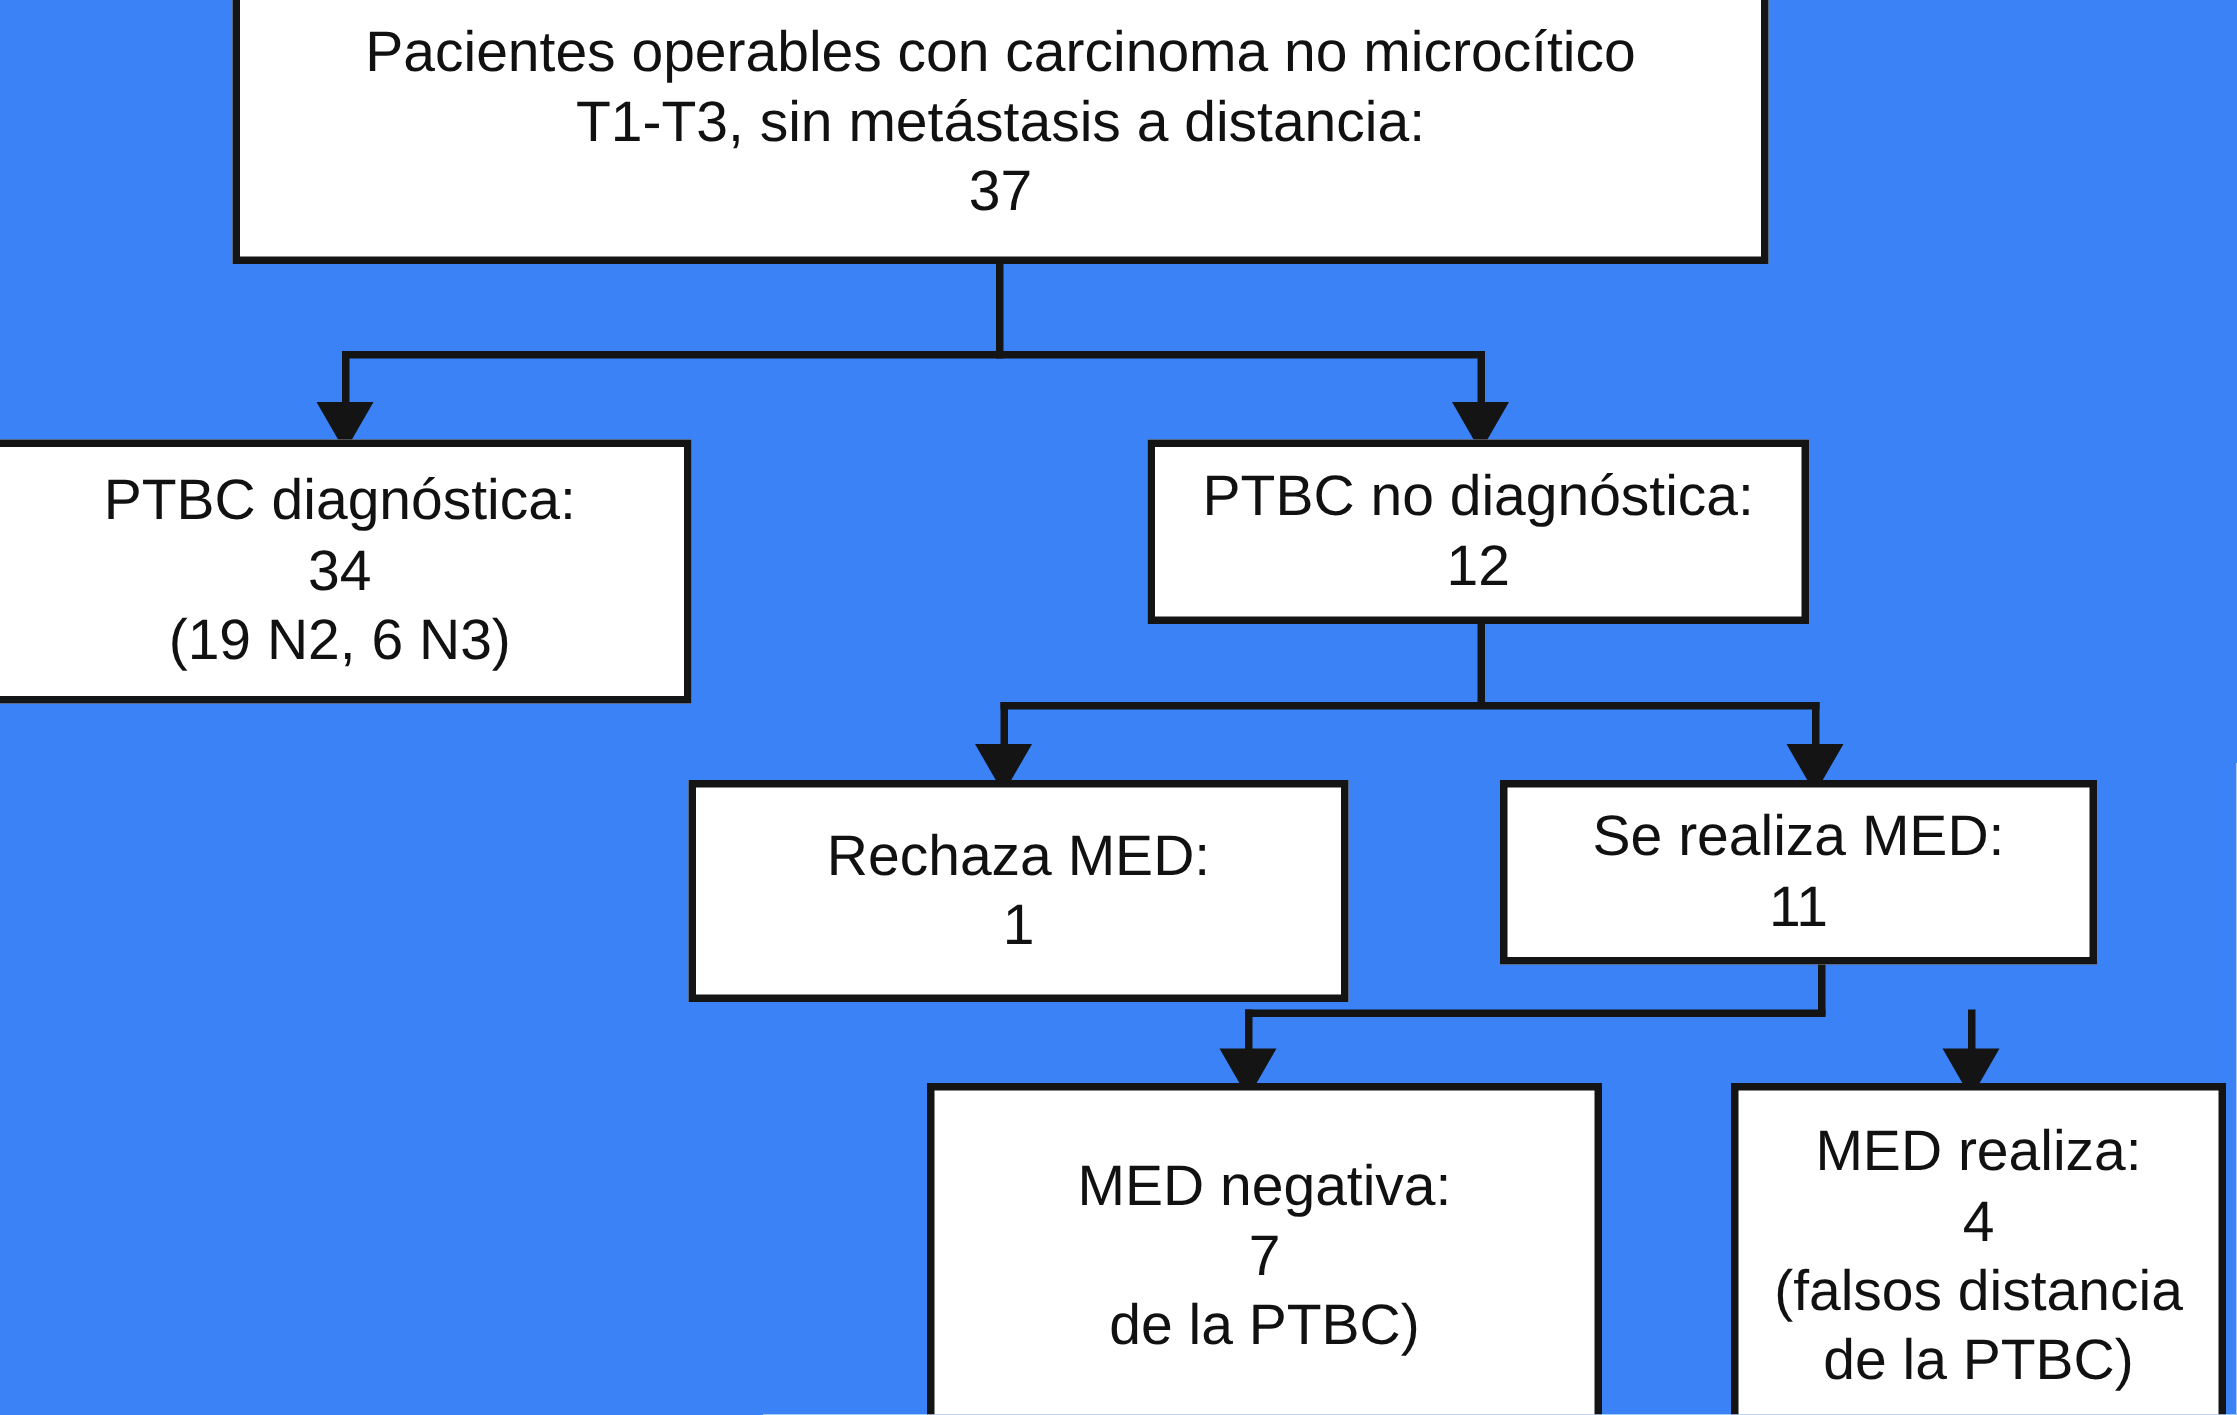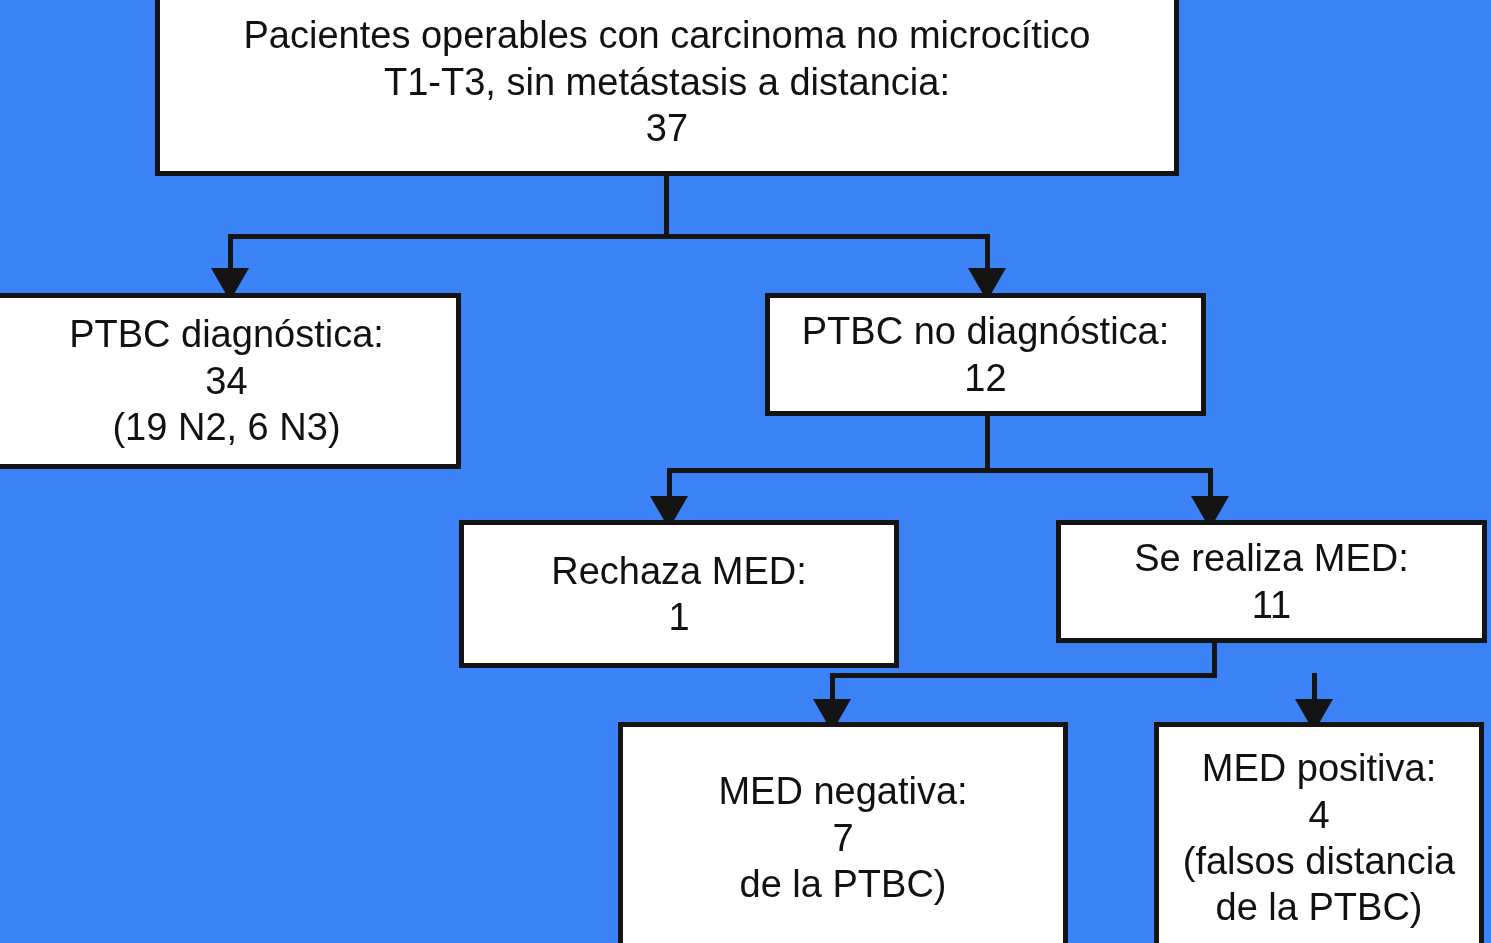--- a/index.html
+++ b/index.html
@@ -34,21 +34,21 @@
   }
   .node .line {
     display: block;
     white-space: nowrap;
   }
   
   #node-root      { left: 155px;  top: -12px;  width: 1024px; height: 188px; }
   #node-dx        { left: -8px;   top: 293px;  width: 469px;  height: 176px; }
   #node-nodx      { left: 765px;  top: 293px;  width: 441px;  height: 123px; }
   #node-reject    { left: 459px;  top: 520px;  width: 440px;  height: 148px; }
-  #node-med       { left: 1056px; top: 520px;  width: 431px;  height: 123px; text-align: center; }
+  #node-med       { left: 1000px; top: 520px;  width: 398px;  height: 123px; text-align: center; }
   #node-medneg    { left: 618px;  top: 722px;  width: 450px;  height: 232px; }
   #node-medpos    { left: 1154px; top: 722px;  width: 330px;  height: 232px; }
 
   
   .conn {
     position: absolute;
     background: #141414;
   }
   .vline { width: 5px; }
   .hline { height: 5px; }
@@ -114,19 +114,19 @@
     <span class="line">11</span>
   </div>
 
   <div class="node" id="node-medneg">
     <span class="line">MED negativa:</span>
     <span class="line">7</span>
     <span class="line">de la PTBC)</span>
   </div>
 
   <div class="node" id="node-medpos">
-    <span class="line">MED positiva:</span>
+    <span class="line">MED realiza:</span>
     <span class="line">4</span>
     <span class="line">(falsos distancia</span>
     <span class="line">de la PTBC)</span>
   </div>
 
 </div>
 
 </body></html>

